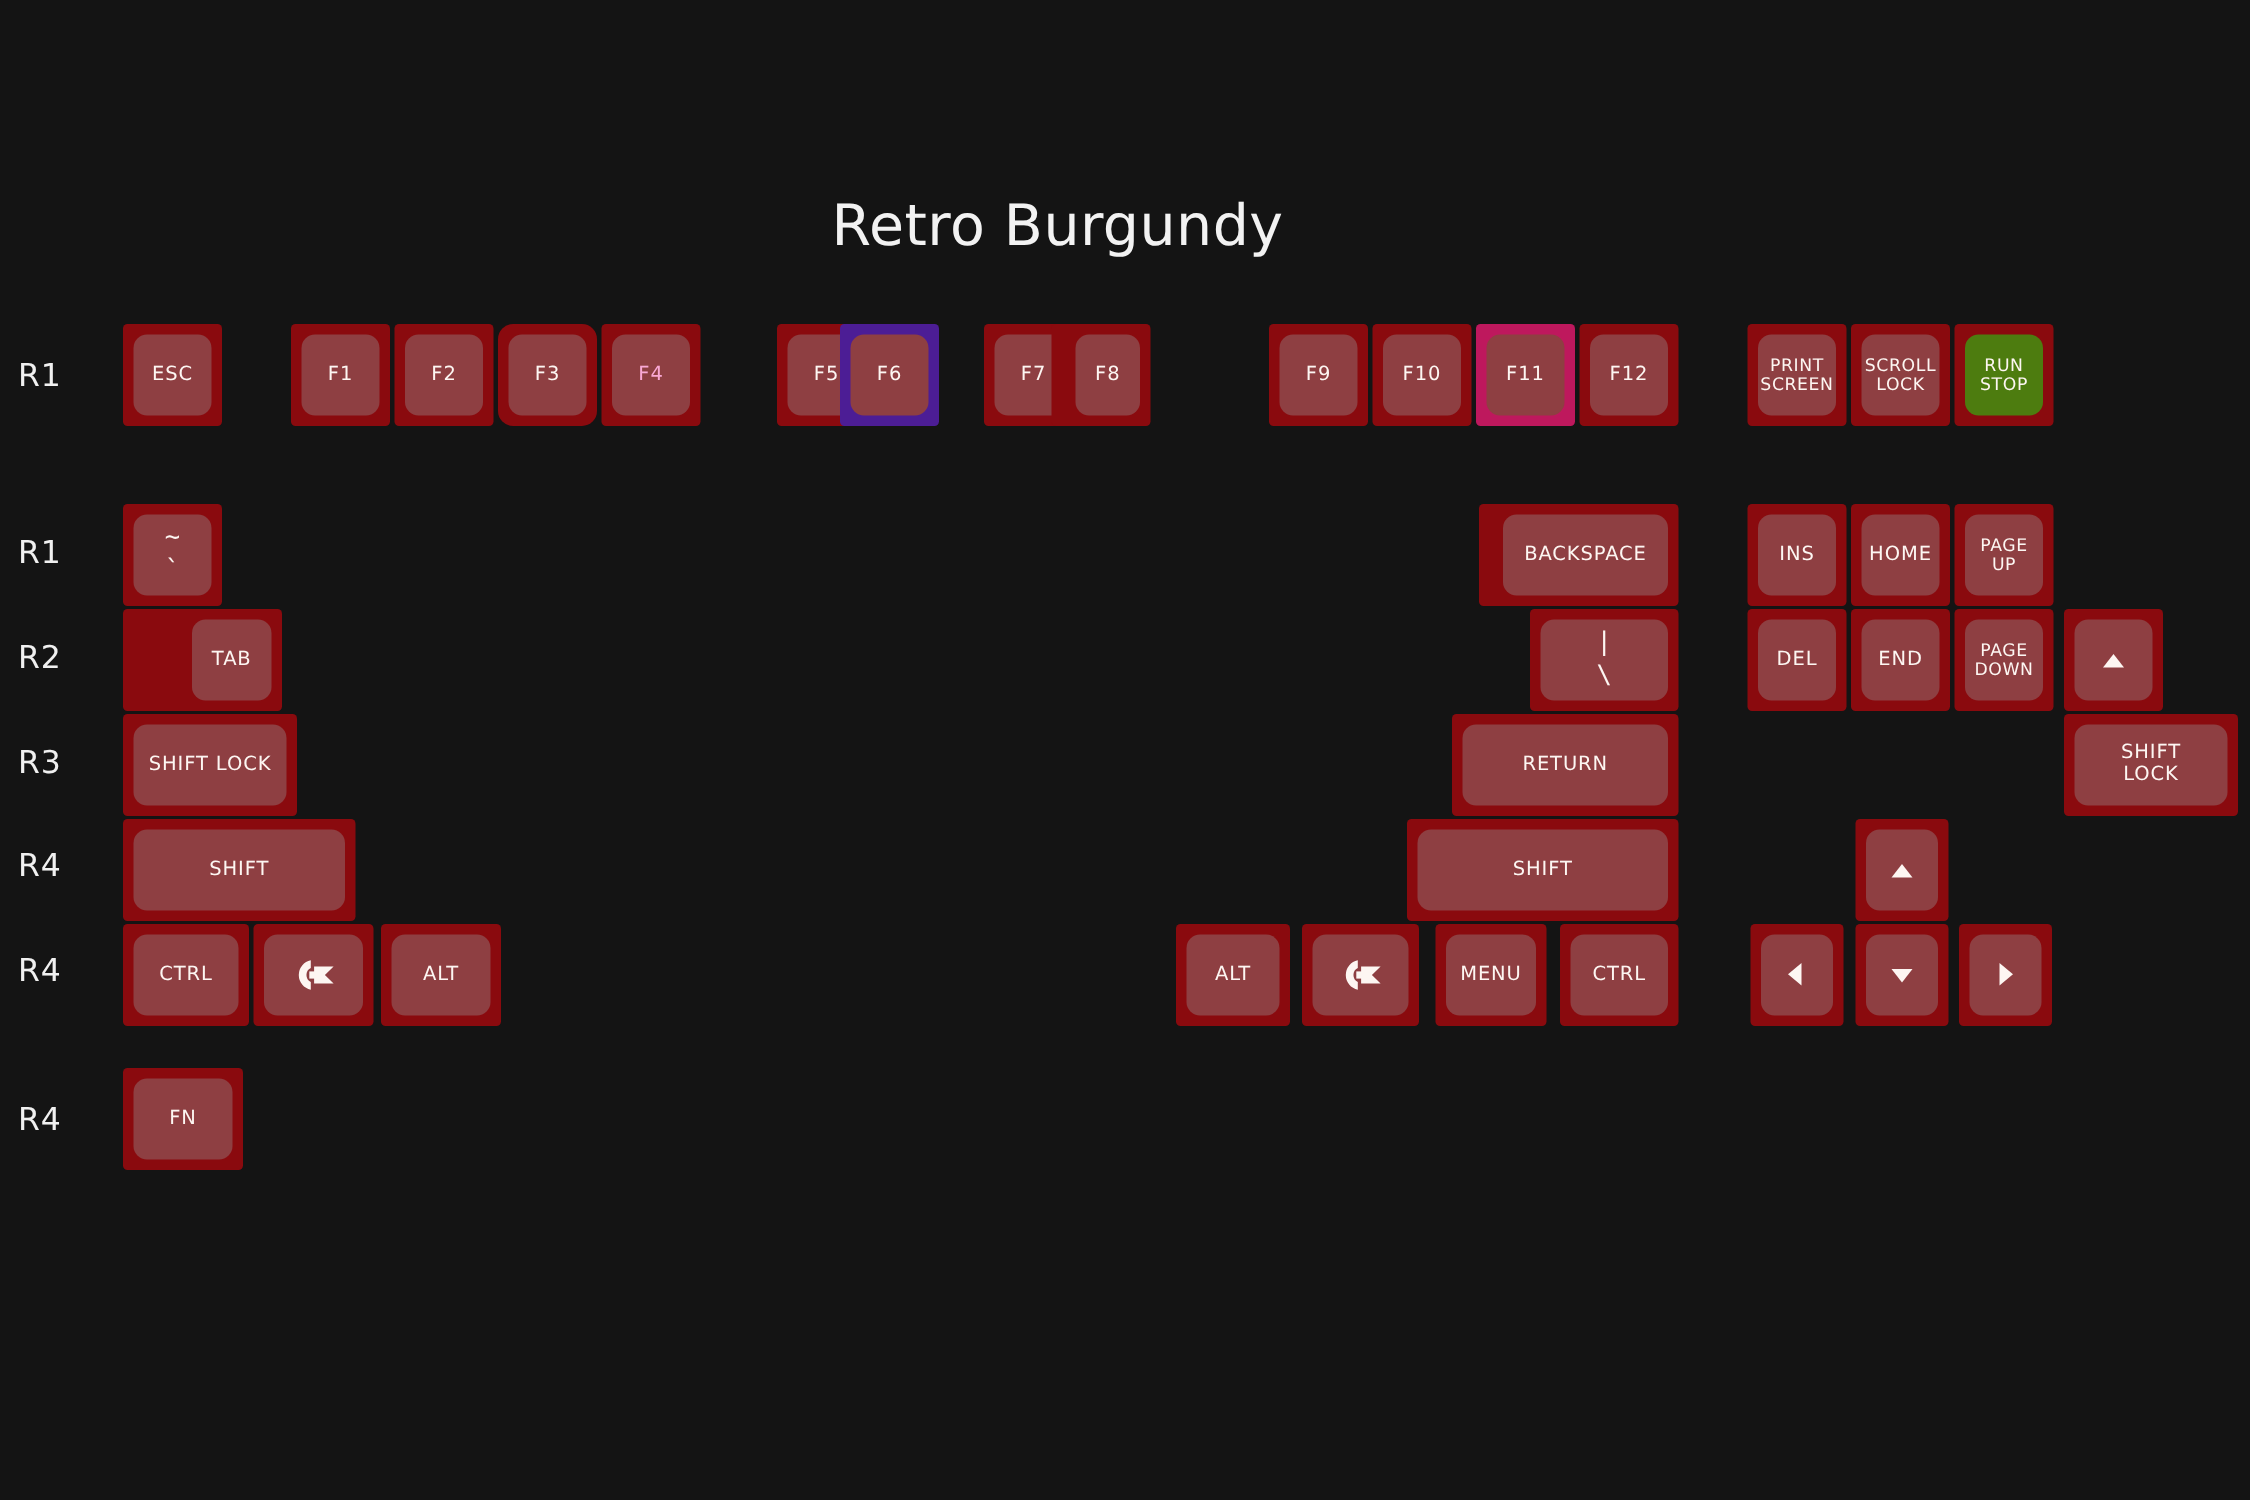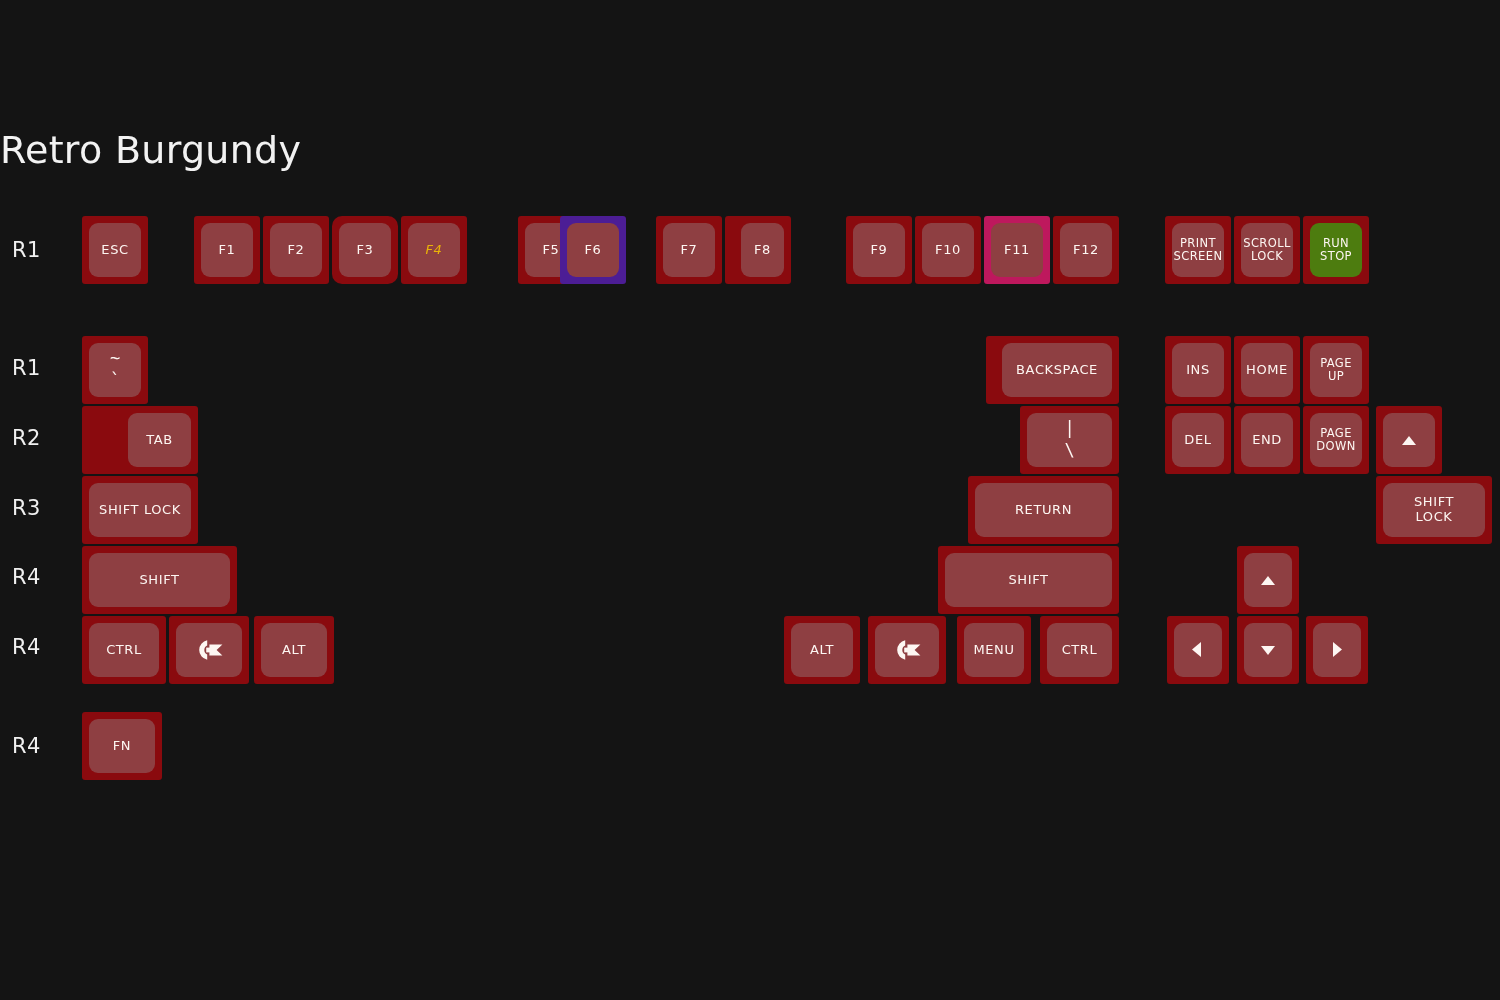--- a/index.html
+++ b/index.html
@@ -21,21 +21,21 @@
     width: 1500px;
     height: 1000px;
   }
 
   
   .title {
     position: absolute;
     left: 0;
     top: 128px;
     width: 1410px;
-    text-align: left;
+    text-align: center;
     color: #f2f2f2;
     font-size: 38px;
     font-weight: 400;
     letter-spacing: 0.3px;
     white-space: nowrap;
   }
 
   
   .row-label {
     position: absolute;
@@ -115,32 +115,32 @@
       <div class="key" style="left: 194px; top: 216px; width: 66px; height: 68px; background: rgb(138, 10, 14);">
         <div class="keytop" style="background: rgb(142, 63, 66); color: rgb(253, 246, 242);"><span style="white-space: pre-line;">F1</span></div>
       </div>
       <div class="key" style="left: 263px; top: 216px; width: 66px; height: 68px; background: rgb(138, 10, 14);">
         <div class="keytop" style="background: rgb(142, 63, 66); color: rgb(253, 246, 242);"><span style="white-space: pre-line;">F2</span></div>
       </div>
       <div class="key" style="left: 332px; top: 216px; width: 66px; height: 68px; background: rgb(138, 10, 14); border-radius: 10px;">
         <div class="keytop" style="background: rgb(142, 63, 66); color: rgb(253, 246, 242);"><span style="white-space: pre-line;">F3</span></div>
       </div>
       <div class="key" style="left: 401px; top: 216px; width: 66px; height: 68px; background: rgb(138, 10, 14);">
-        <div class="keytop" style="background: rgb(142, 63, 66); color: #eab308; font-style: italic;"><span style="white-space: pre-line;">F4</span></div>
+        <div class="keytop" style="background: rgb(142, 63, 66); color: #f9a8d4;"><span style="white-space: pre-line;">F4</span></div>
       </div>
       <div class="key" style="left: 518px; top: 216px; width: 66px; height: 68px; background: rgb(138, 10, 14);">
         <div class="keytop" style="background: rgb(142, 63, 66); color: rgb(253, 246, 242);"><span style="white-space: pre-line;">F5</span></div>
       </div>
       <div class="key" style="left: 560px; top: 216px; width: 66px; height: 68px; background: #4c1d95;">
         <div class="keytop" style="background: rgb(142, 63, 66); color: rgb(253, 246, 242);"><span style="white-space: pre-line;">F6</span></div>
       </div>
       <div class="key" style="left: 656px; top: 216px; width: 66px; height: 68px; background: rgb(138, 10, 14);">
         <div class="keytop" style="background: rgb(142, 63, 66); color: rgb(253, 246, 242);"><span style="white-space: pre-line;">F7</span></div>
       </div>
-      <div class="key" style="left: 725px; top: 216px; width: 66px; height: 68px; background: rgb(138, 10, 14); padding-left: 16px;">
+      <div class="key" style="left: 701px; top: 216px; width: 66px; height: 68px; background: rgb(138, 10, 14); padding-left: 16px;">
         <div class="keytop" style="background: rgb(142, 63, 66); color: rgb(253, 246, 242);"><span style="white-space: pre-line;">F8</span></div>
       </div>
       <div class="key" style="left: 846px; top: 216px; width: 66px; height: 68px; background: rgb(138, 10, 14);">
         <div class="keytop" style="background: rgb(142, 63, 66); color: rgb(253, 246, 242);"><span style="white-space: pre-line;">F9</span></div>
       </div>
       <div class="key" style="left: 915px; top: 216px; width: 66px; height: 68px; background: rgb(138, 10, 14);">
         <div class="keytop" style="background: rgb(142, 63, 66); color: rgb(253, 246, 242);"><span style="white-space: pre-line;">F10</span></div>
       </div>
       <div class="key" style="left: 984px; top: 216px; width: 66px; height: 68px; background: #be185d;">
         <div class="keytop" style="background: rgb(142, 63, 66); color: rgb(253, 246, 242);"><span style="white-space: pre-line;">F11</span></div>
@@ -170,21 +170,21 @@
       <div class="key" style="left: 1165px; top: 336px; width: 66px; height: 68px; background: rgb(138, 10, 14);">
         <div class="keytop" style="background: rgb(142, 63, 66); color: rgb(253, 246, 242);"><span style="white-space: pre-line;">INS</span></div>
       </div>
       <div class="key" style="left: 1234px; top: 336px; width: 66px; height: 68px; background: rgb(138, 10, 14);">
         <div class="keytop" style="background: rgb(142, 63, 66); color: rgb(253, 246, 242);"><span style="white-space: pre-line;">HOME</span></div>
       </div>
       <div class="key" style="left: 1303px; top: 336px; width: 66px; height: 68px; background: rgb(138, 10, 14);">
         <div class="keytop small" style="background: rgb(142, 63, 66); color: rgb(253, 246, 242);"><span style="white-space: pre-line;">PAGE
 UP</span></div>
       </div>
-      <div class="key" style="left: 82px; top: 406px; width: 116px; height: 68px; background: rgb(138, 10, 14); padding-left: 46px;">
+      <div class="key" style="left: 82px; top: 406px; width: 106px; height: 68px; background: rgb(138, 10, 14); padding-left: 46px;">
         <div class="keytop" style="background: rgb(142, 63, 66); color: rgb(253, 246, 242);"><span style="white-space: pre-line;">TAB</span></div>
       </div>
       <div class="key" style="left: 1020px; top: 406px; width: 99px; height: 68px; background: rgb(138, 10, 14);">
         <div class="keytop sym" style="background: rgb(142, 63, 66); color: rgb(253, 246, 242);"><span style="white-space: pre-line;">|
 \</span></div>
       </div>
       <div class="key" style="left: 1165px; top: 406px; width: 66px; height: 68px; background: rgb(138, 10, 14);">
         <div class="keytop" style="background: rgb(142, 63, 66); color: rgb(253, 246, 242);"><span style="white-space: pre-line;">DEL</span></div>
       </div>
       <div class="key" style="left: 1234px; top: 406px; width: 66px; height: 68px; background: rgb(138, 10, 14);">

